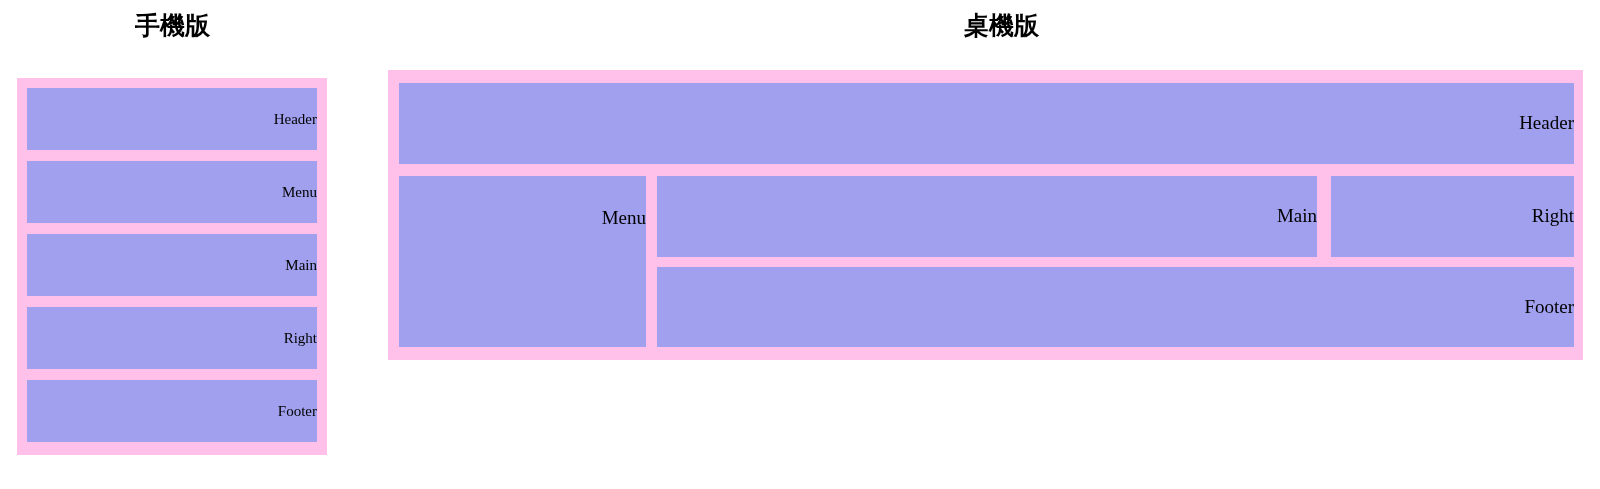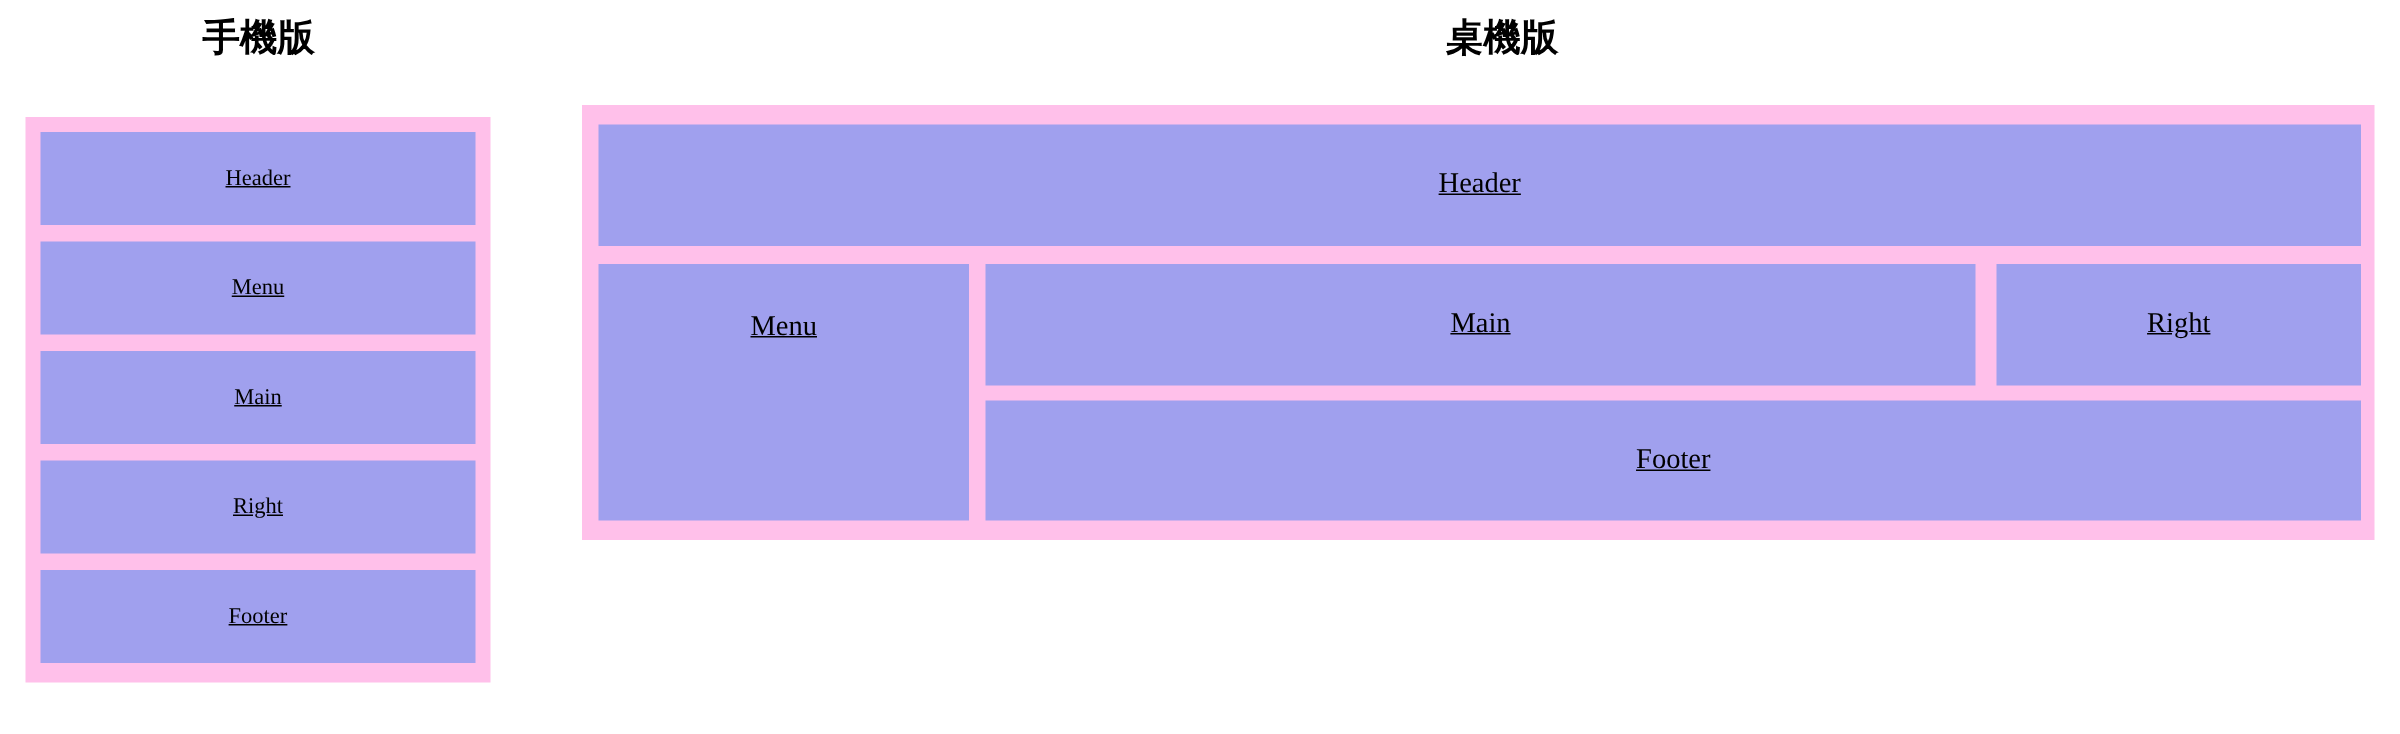--- a/index.html
+++ b/index.html
@@ -51,25 +51,24 @@
     position: absolute;
     background: #ffc0ea;
     box-sizing: border-box;
   }
   .cell {
     position: absolute;
     background: #a0a0ee;
     box-sizing: border-box;
     display: flex;
     align-items: center;
-    justify-content: center;
+    justify-content: flex-end;
     color: #000000;
     text-align: center;
     overflow: hidden;
-    text-decoration: underline;
   }
   .cell span {
     display: block;
     line-height: 1.1;
   }
 
   
   #mobile-wrapper {
     left: 17px;
     top: 78px;

